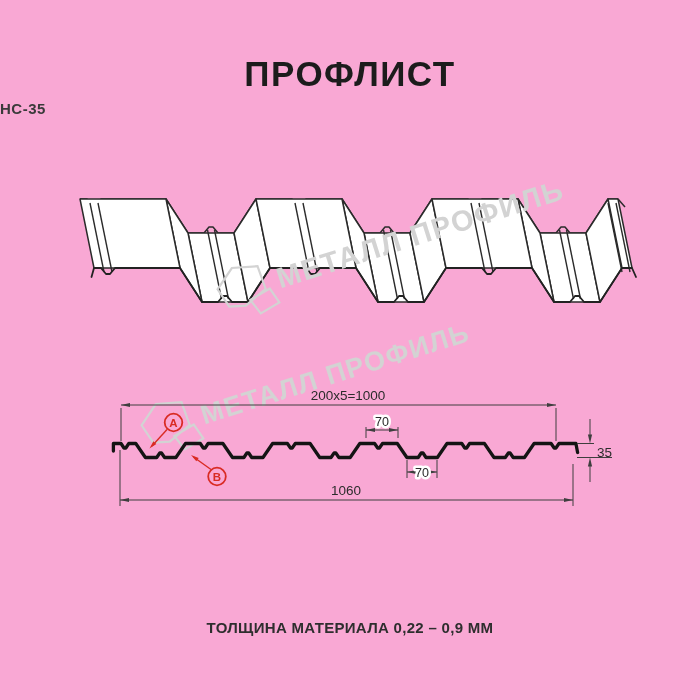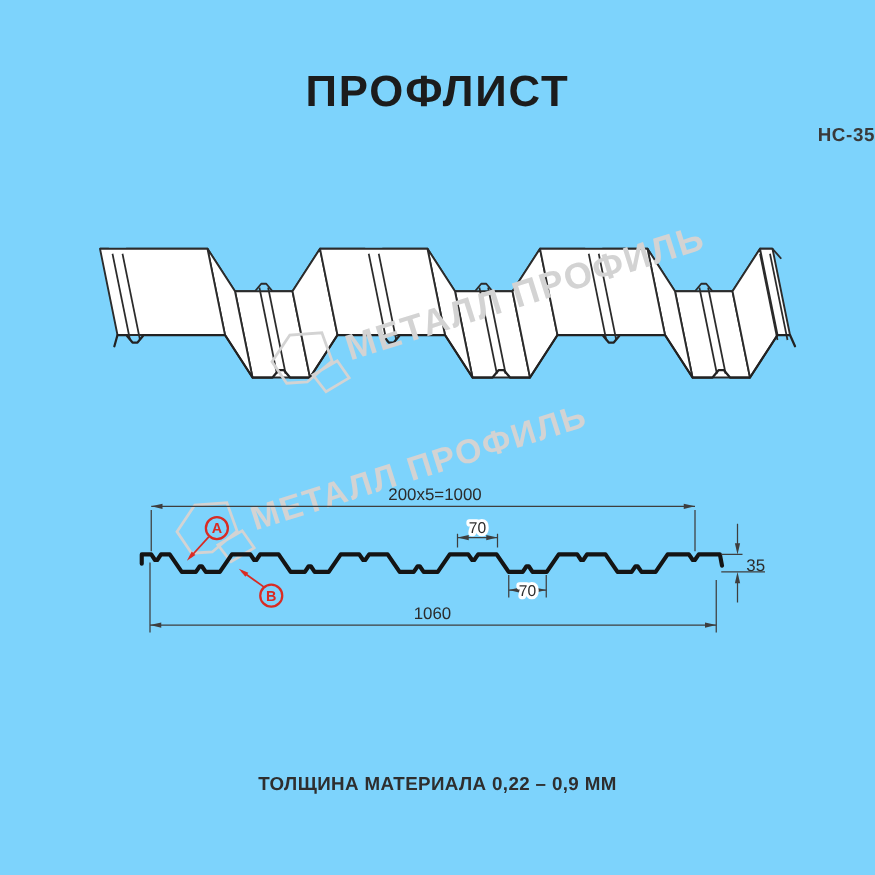--- a/index.html
+++ b/index.html
@@ -1,20 +1,20 @@
 <!DOCTYPE html>
 <html><head>
 <meta charset="utf-8">
 <style>
   html,body{margin:0;padding:0;background:#fff;}
-  .page{position:relative;width:700px;height:700px;background:#7dd3fc;overflow:hidden;
+  .page{position:relative;width:700px;height:700px;background:#f9a8d4;overflow:hidden;
         font-family:"Liberation Sans",sans-serif;}
   .title{position:absolute;top:54px;left:0;width:700px;text-align:center;
          font-size:35px;font-weight:bold;letter-spacing:1.5px;color:#1c1c1c;}
-  .subtitle{position:absolute;top:100px;left:0;width:700px;text-align:right;
+  .subtitle{position:absolute;top:100px;left:0;width:700px;text-align:left;
          font-size:15px;font-weight:bold;letter-spacing:.5px;color:#3a3a3a;}
   .footer{position:absolute;top:619px;left:0;width:700px;text-align:center;
          font-size:15px;font-weight:bold;letter-spacing:.3px;color:#2e2e2e;}
   svg.drawing{position:absolute;left:0;top:0;}
   .dim-line{stroke:#3e3e3e;stroke-width:1;}
   .dim-arrow{fill:#3e3e3e;}
   .dim-text{fill:#2c2c2c;font-size:13.5px;font-family:"Liberation Sans",sans-serif;}
   .dim-text-small{fill:#2c2c2c;font-size:12.5px;font-family:"Liberation Sans",sans-serif;
          paint-order:stroke;stroke:#ffffff;stroke-width:5px;stroke-linejoin:round;}
   .wm-text{font-weight:bold;letter-spacing:1.5px;font-family:"Liberation Sans",sans-serif;}

